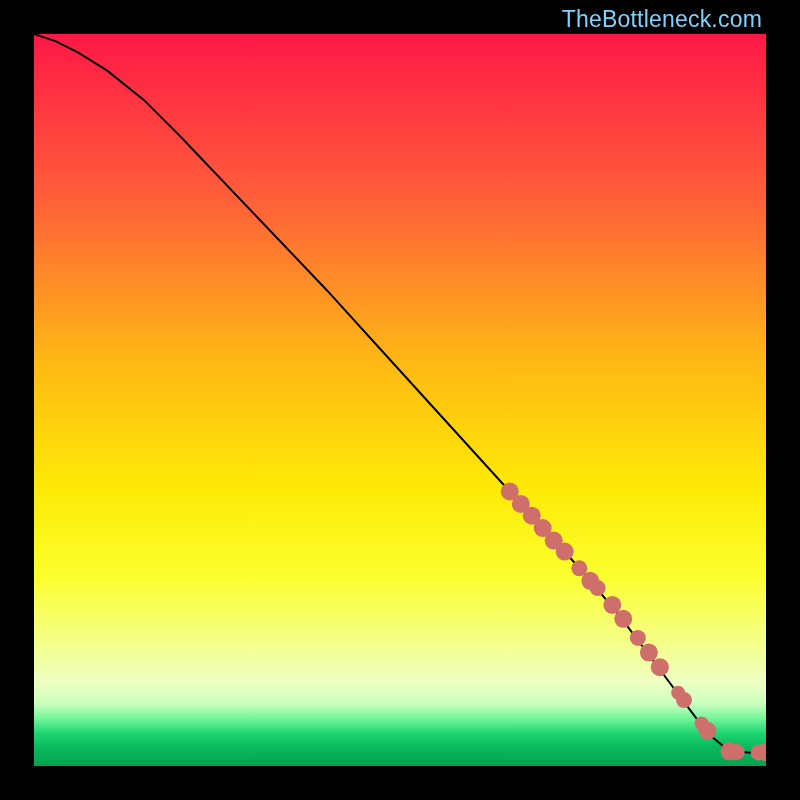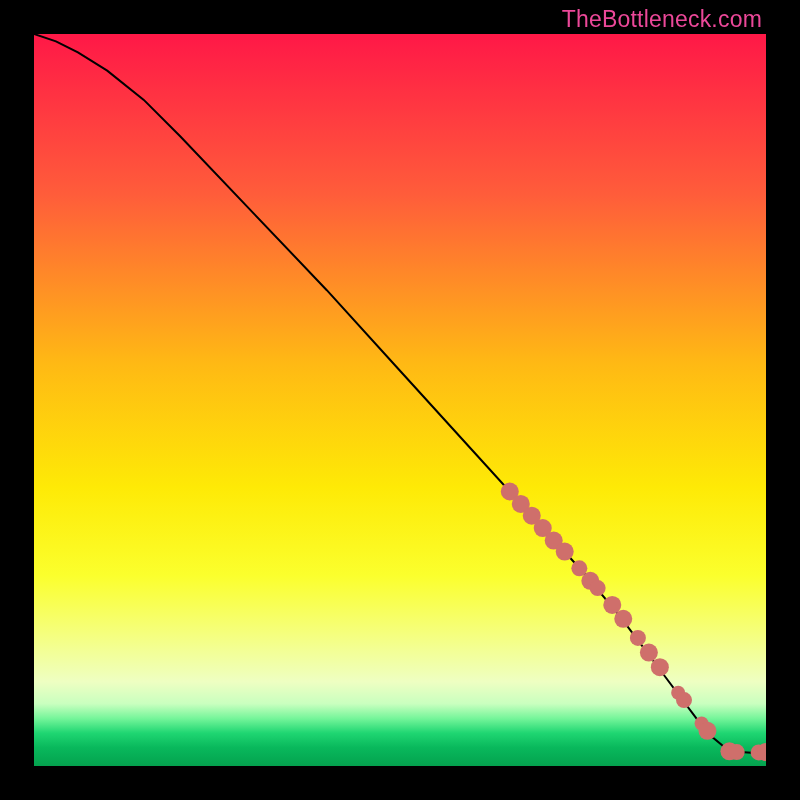--- a/index.html
+++ b/index.html
@@ -31,21 +31,21 @@
     position: absolute;
     left: 0;
     top: 0;
     width: 100%;
     height: 100%;
   }
   .watermark {
     position: absolute;
     top: 6px;
     right: 38px;
-    color: #ec4899;
+    color: #7dd3fc;
     font-size: 23px;
     font-weight: 400;
     letter-spacing: 0.2px;
     user-select: none;
   }
   svg.curve {
     position: absolute;
     left: 0;
     top: 0;
     width: 732px;

